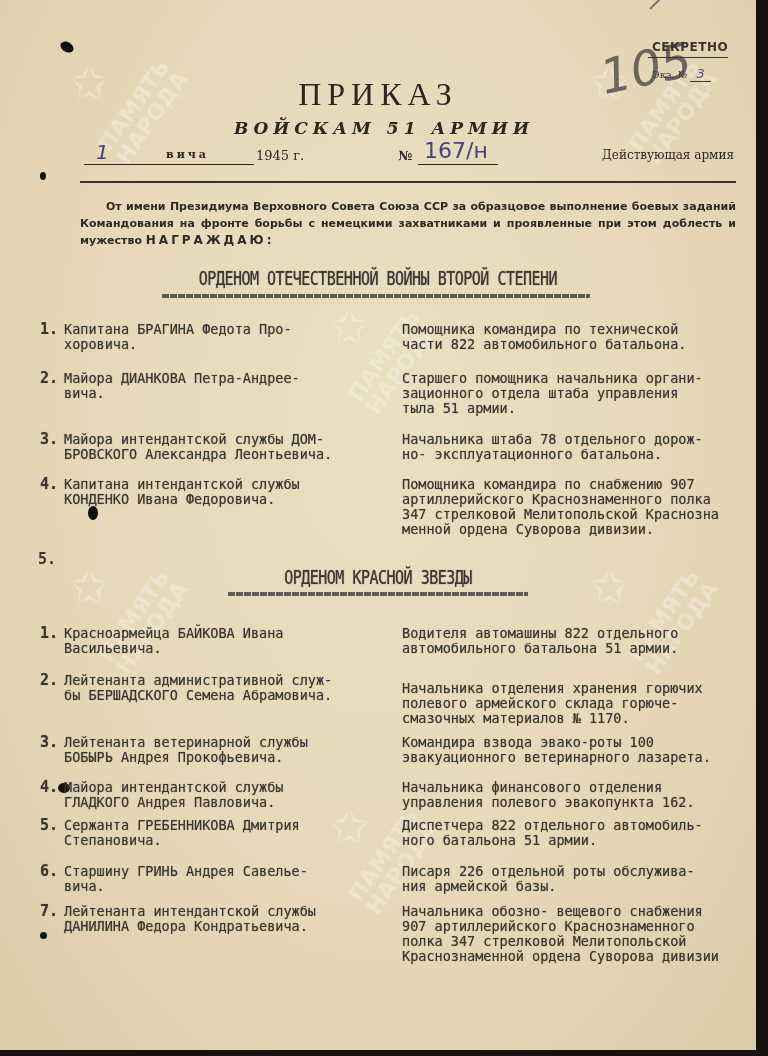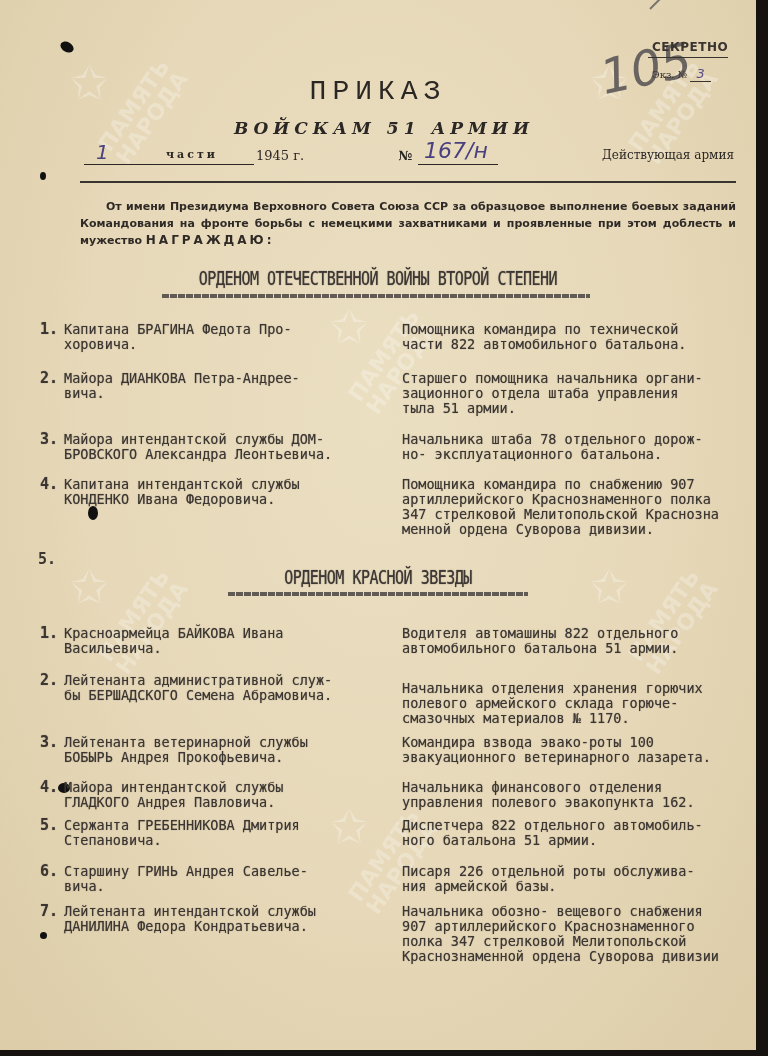--- a/index.html
+++ b/index.html
@@ -29,33 +29,33 @@
   .secret-line { position: absolute; left: 648px; top: 57px; width: 80px; height: 1px; background: #3a3430; }
   .copy { position: absolute; left: 652px; top: 66px; font-size: 10px; color: #3a3430; }
   .copy-num { font-family: "DejaVu Sans", sans-serif; color: #5a4e8a; font-size: 13px; font-style: italic;
     border-bottom: 1px solid #3a3430; padding: 0 6px; }
   .pencil { position: absolute; left: 600px; top: 40px; font-family: "DejaVu Sans", sans-serif;
     font-size: 48px; color: #6a6460; transform: rotate(-12deg); font-style: italic; }
   .pencil-line { position: absolute; left: 650px; top: 8px; width: 80px; height: 2px; background: #7a7470;
     transform: rotate(-45deg); transform-origin: left; }
 
   .title { position: absolute; left: 0; width: 756px; top: 76px; text-align: center;
-    font-family: Liberation Mono, monospace; font-size: 28px; letter-spacing: 6px; color: #2b2724; }
+    font-family: Liberation Serif, serif; font-size: 32px; letter-spacing: 6px; color: #2b2724; }
   .subtitle { position: absolute; left: 0; width: 768px; top: 118px; text-align: center;
     font-family: "DejaVu Serif", serif; font-style: italic; font-weight: bold; font-size: 17px;
     letter-spacing: 5px; color: #2b2724; }
 
   .dateline { position: absolute; top: 146px; left: 84px; width: 650px; height: 22px; font-size: 13px; color: #2b2724; }
   .dateline .day { position: absolute; left: 12px; top: -6px; font-family: "DejaVu Sans", sans-serif; font-style: italic;
     color: #4a4080; font-size: 20px; }
   .dateline .dayline { position: absolute; left: 0; top: 18px; width: 170px; height: 1px; background: #2b2724; }
   .dateline .month { position: absolute; left: 82px; top: 2px; font-weight: bold; letter-spacing: 3px; font-size: 11px; }
   .dateline .year { position: absolute; left: 172px; top: 2px; }
   .dateline .nolabel { position: absolute; left: 314px; top: 2px; font-weight: bold; }
-  .dateline .num { position: absolute; left: 340px; top: -8px; font-family: "DejaVu Sans", sans-serif; font-style: italic;
+  .dateline .num { position: absolute; left: 340px; top: -8px; font-family: "DejaVu Sans", sans-serif; 
     font-size: 22px; color: #4a4080; }
   .dateline .numline { position: absolute; left: 334px; top: 18px; width: 80px; height: 1px; background: #2b2724; }
   .dateline .army { position: absolute; right: 0; top: 2px; font-size: 12px; }
   .topline { position: absolute; left: 80px; top: 181px; width: 656px; height: 2px; background: #3a3430; }
 
   .preamble { position: absolute; left: 80px; top: 198px; width: 656px; font-family: "DejaVu Sans", sans-serif;
     font-weight: bold; font-size: 11px; line-height: 17px; color: #2f2a26; text-align: justify; text-indent: 26px; }
   .preamble .award { letter-spacing: 3px; font-size: 12px; }
 
   .section-title { position: absolute; left: 0; width: 756px; text-align: center;
@@ -107,21 +107,21 @@
     <span>Экз. №</span>
     <span class="copy-num">3</span>
   </div>
 
   <div class="title">ПРИКАЗ</div>
   <div class="subtitle">ВОЙСКАМ 51 АРМИИ</div>
 
   <div class="dateline">
     <span class="day">1</span>
     <span class="dayline"></span>
-    <span class="month">части</span>
+    <span class="month">вича</span>
     <span class="year">1945 г.</span>
     <span class="nolabel">№</span>
     <span class="num">167/н</span>
     <span class="numline"></span>
     <span class="army">Действующая армия</span>
   </div>
   <div class="topline"></div>
 
   <div class="preamble">
     <span>От имени Президиума Верховного Совета Союза ССР за образцовое выполнение боевых заданий Командования на фронте борьбы с немецкими захватниками и проявленные при этом доблесть и мужество</span>

